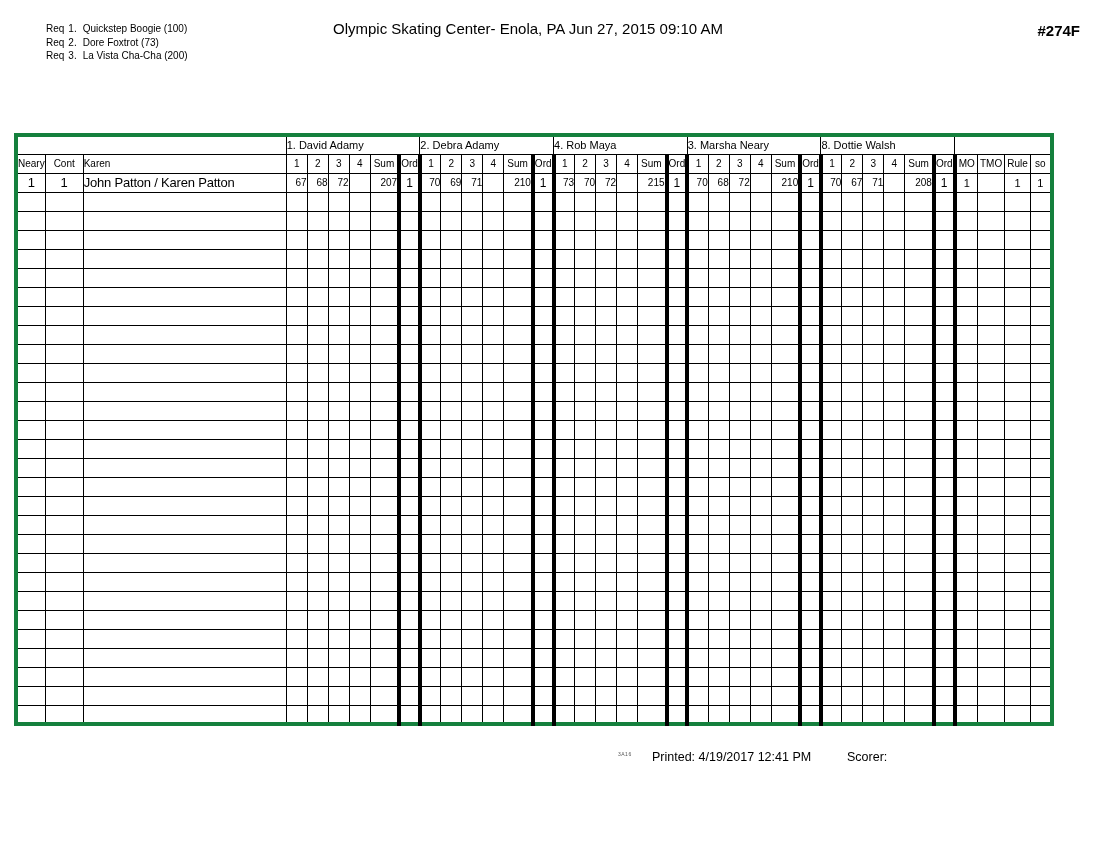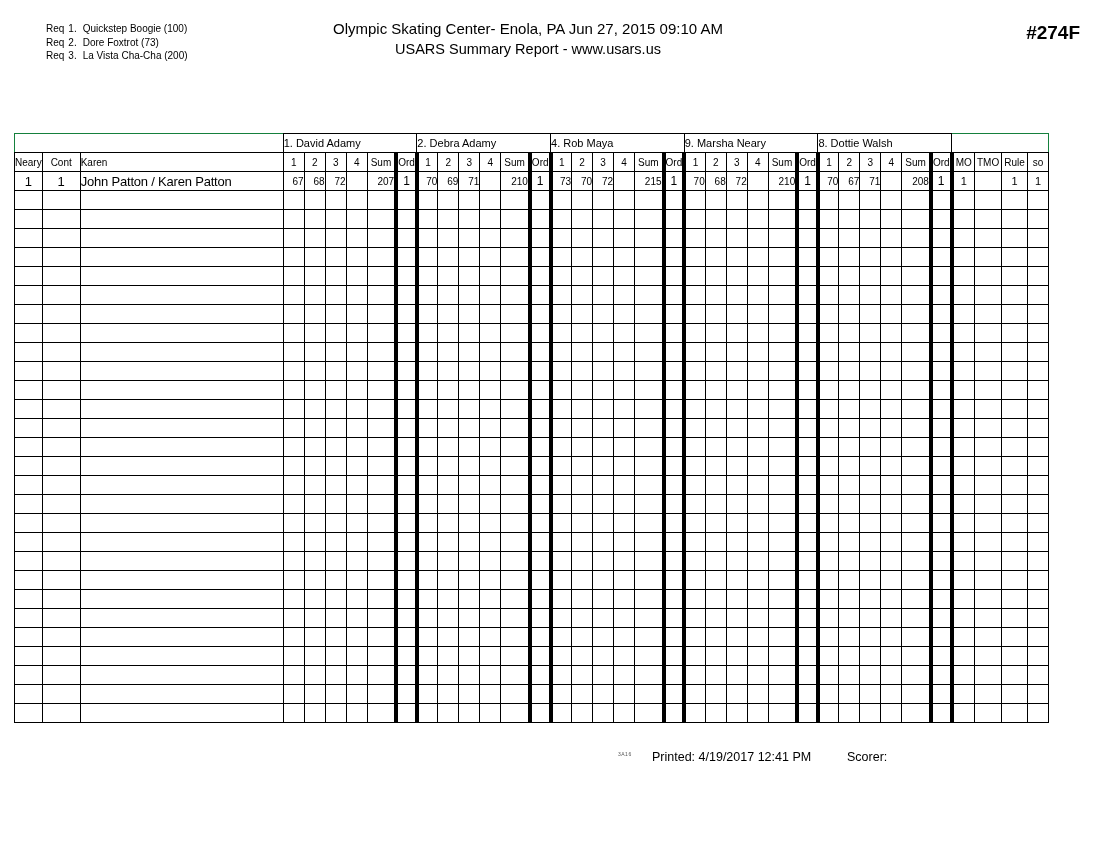--- a/index.html
+++ b/index.html
@@ -55,21 +55,21 @@
     letter-spacing: 0.3px;
   }
   #report-line {
     font-size: 14.5px;
     line-height: 22px;
   }
   #event-number {
     position: absolute;
     right: 20px;
     top: 22px;
-    font-size: 19px;
+    font-size: 15px;
     font-weight: bold;
   }
 
   
   #score-table {
     position: absolute;
     left: 14px;
     top: 133px;
     border-collapse: collapse;
     table-layout: fixed;
@@ -154,21 +154,21 @@
   td.ord-col {
     border-left: 4px solid #000 !important;
     border-right: 4px solid #000 !important;
   }
   
   tr.col-head td { border-bottom: 1px solid #000; }
   tr.first-data td { border-top: 2px solid #000; }
   tr.first-data td.ord-col { border-top: 2px solid #000; }
 
   
-  #score-table { border: 1px solid #15803d; }
+  #score-table { border: 4px solid #15803d; }
 
   
   #footer-block {
     position: absolute;
     left: 0;
     top: 748px;
     width: 1100px;
     font-size: 12.5px;
   }
   #footer-code {
@@ -202,21 +202,20 @@
   <span class="req-line">
     <span class="req-label">Req</span><span class="req-num">2.</span><span class="req-name">Dore Foxtrot (73)</span>
   </span>
   <span class="req-line">
     <span class="req-label">Req</span><span class="req-num">3.</span><span class="req-name">La Vista Cha-Cha (200)</span>
   </span>
 </div>
 
 <div id="header-block">
   <div id="venue-line">Olympic Skating Center- Enola, PA  Jun 27, 2015  09:10 AM</div>
-  <div id="report-line">USARS Summary Report - www.usars.us</div>
 </div>
 <div id="event-number">#274F</div>
 
 <table id="score-table">
   <colgroup>
     <col style="width:26px">
       <col style="width:38px">
       <col style="width:203px">
 
     <col style="width:21px">
@@ -258,21 +257,21 @@
       <col style="width:27px">
       <col style="width:26px">
       <col style="width:21px">
   </colgroup>
   <tbody id="table-body">
       <tr class="judge-band">
         <td class="band-blank" colspan="3"></td>
         <td colspan="6">1.  David Adamy</td>
         <td colspan="6">2.  Debra Adamy</td>
         <td colspan="6">4.  Rob Maya</td>
-        <td colspan="6">9.  Marsha Neary</td>
+        <td colspan="6">3.  Marsha Neary</td>
         <td colspan="6">8.  Dottie Walsh</td>
         <td class="band-tail" colspan="4"></td>
       </tr>
       <tr class="col-head">
         <td>Neary</td>
         <td>Cont</td>
         <td class="lbl-left">Karen</td>
         <td>1</td>
         <td>2</td>
         <td>3</td>

